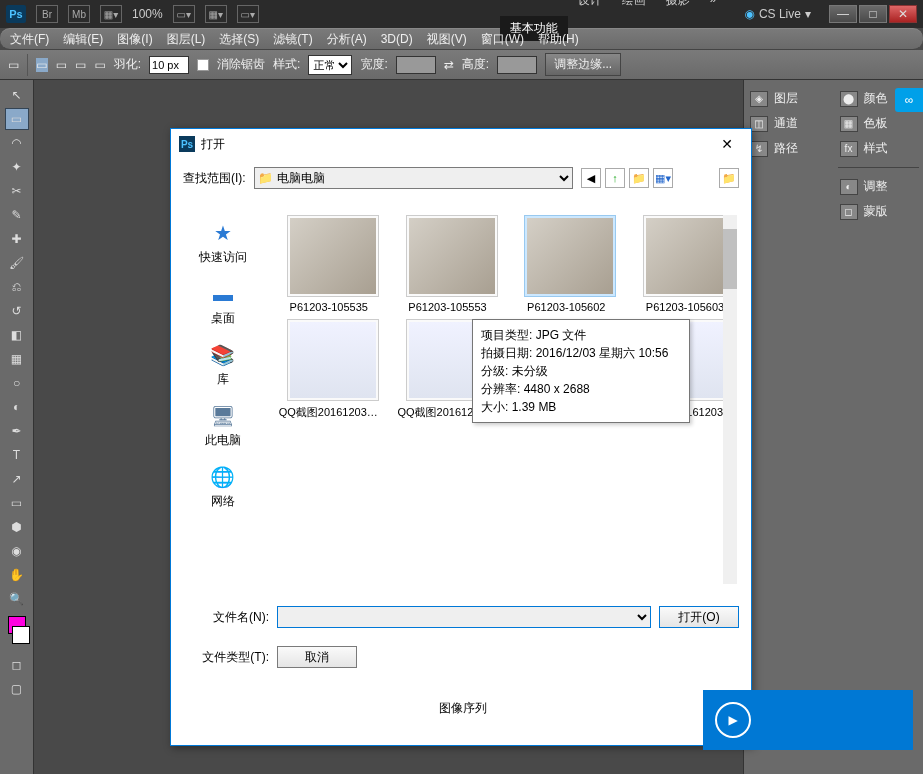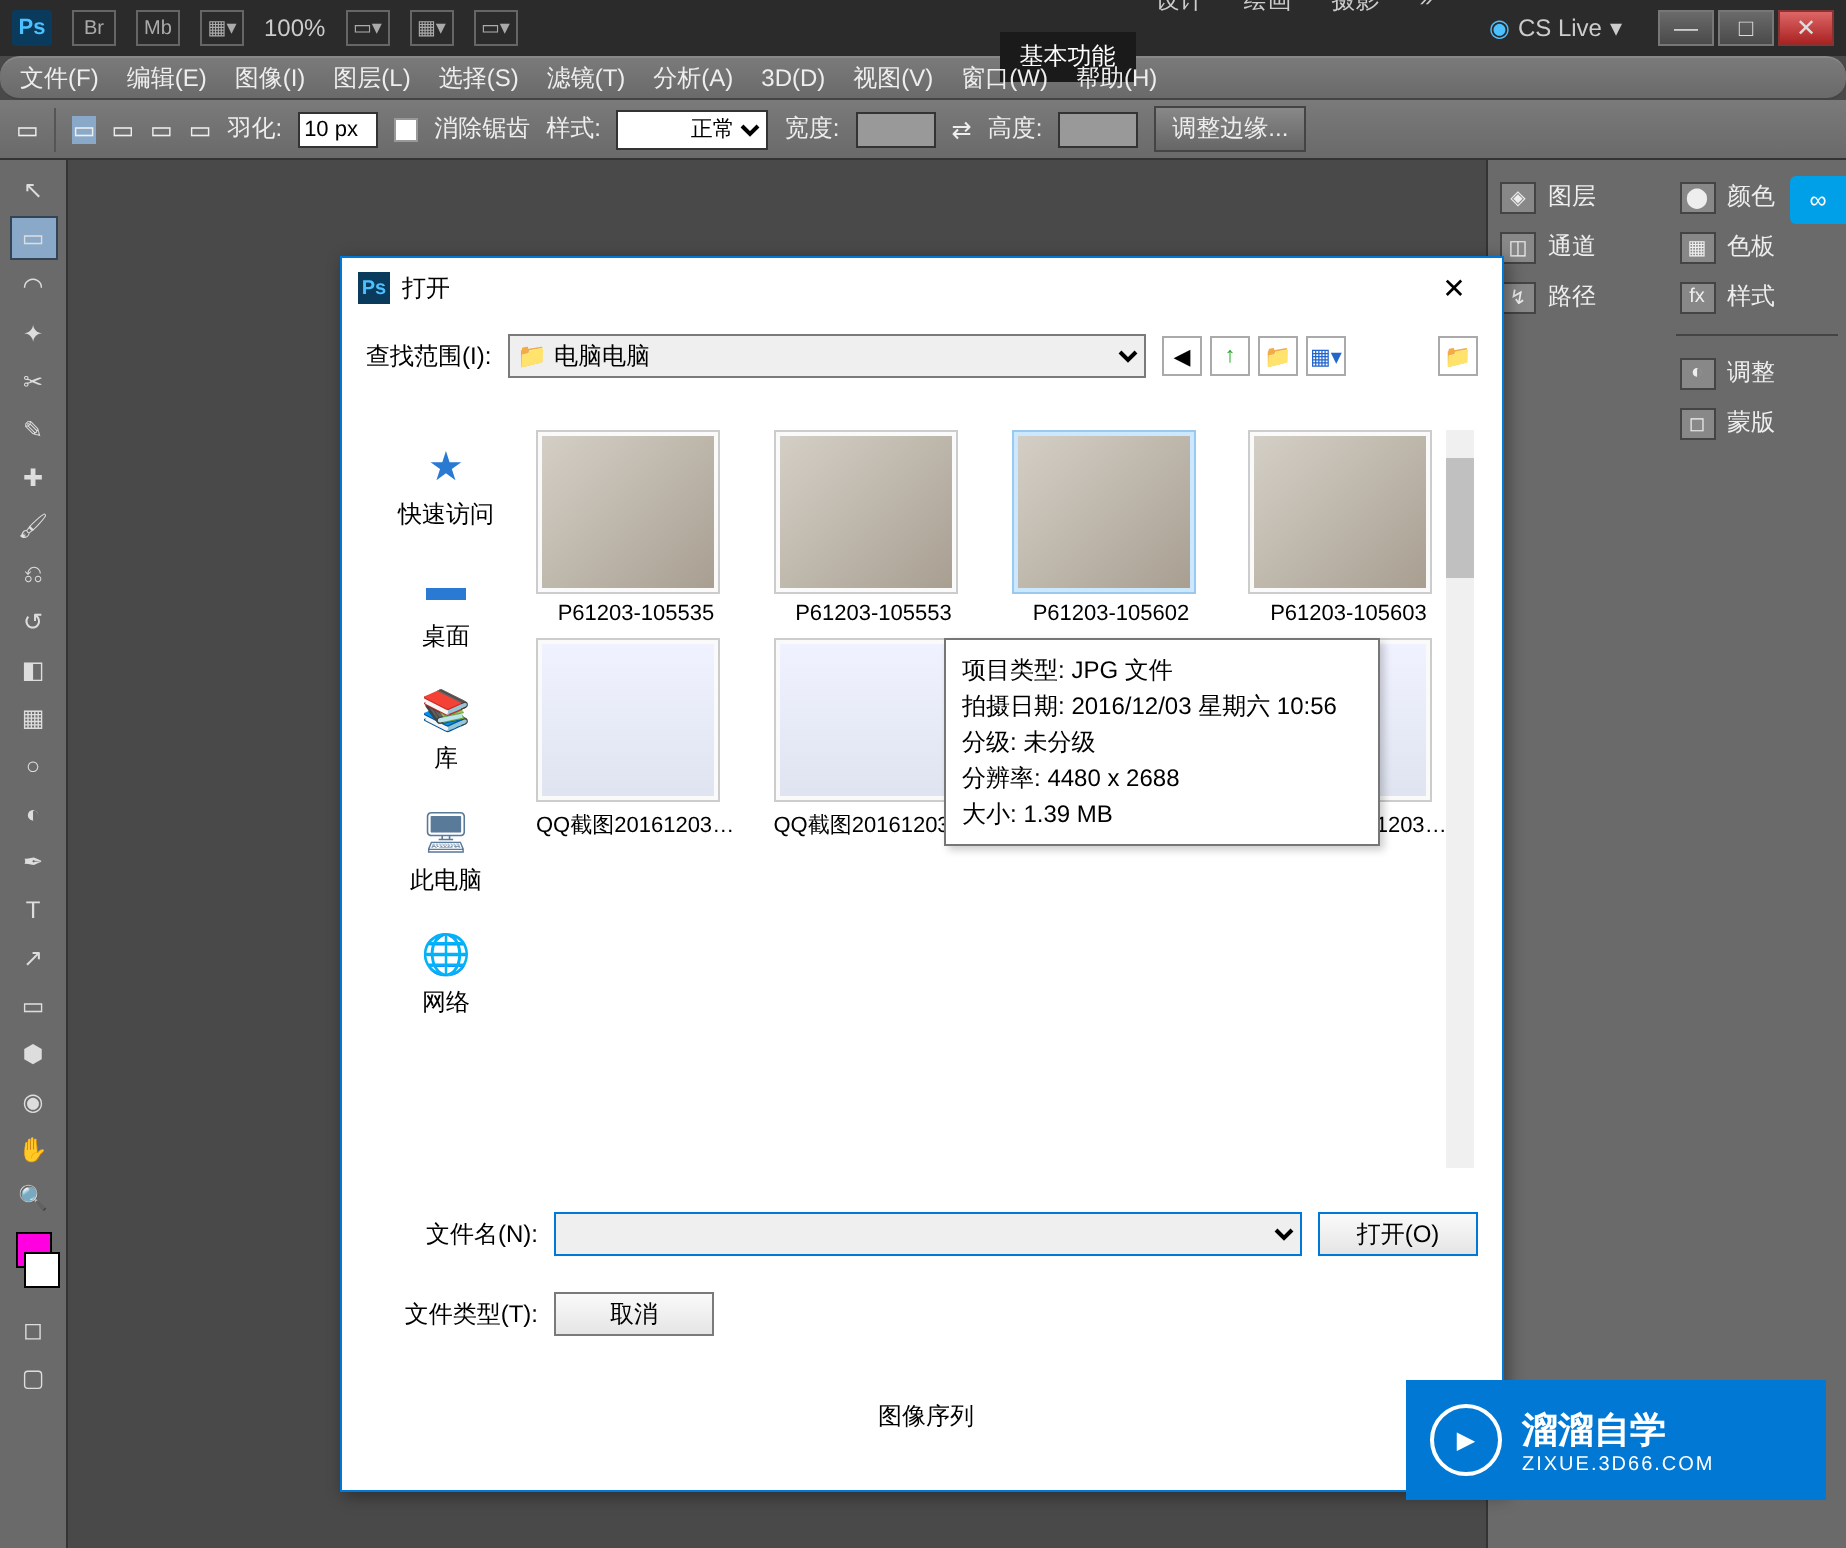--- a/index.html
+++ b/index.html
@@ -19,21 +19,21 @@
 .win-controls .close { background: linear-gradient(#d66,#a22); border-color:#833; }
 
 
 .menubar { background: linear-gradient(#7a7a7a,#6a6a6a); height: 22px; display: flex; align-items: center; padding: 0 6px; color: #eee; gap: 6px; border-top: 1px solid #888; border-bottom: 1px solid #444; border-radius: 10px; }
 .menubar span { padding: 2px 4px; }
 
 
 .optbar { background: linear-gradient(#7a7a7a,#6a6a6a); height: 30px; display: flex; align-items: center; padding: 0 8px; gap: 8px; color: #eee; border-bottom: 1px solid #333; }
 .optbar .sep { width: 1px; height: 22px; background: #555; }
 .optbar input[type=text] { width: 40px; height: 18px; background: #fff; border: 1px solid #333; font-size: 11px; padding: 0 2px; }
-.optbar select { height: 20px; background: #fff; border: 1px solid #333; font-size: 11px; padding-left: 32px; }
+.optbar select { height: 20px; background: #fff; border: 1px solid #333; font-size: 11px; }
 .optbar .chk { width: 12px; height: 12px; border: 1px solid #999; background: #fff; display: inline-block; }
 .optbar .btn { padding: 2px 8px; background: linear-gradient(#888,#666); border: 1px solid #444; }
 
 
 .main { display: flex; height: calc(774px - 80px); }
 .toolbox { width: 34px; background: #6a6a6a; border-right: 1px solid #333; padding: 4px 0; display: flex; flex-direction: column; align-items: center; gap: 2px; }
 .toolbox .tool { width: 24px; height: 22px; display: flex; align-items: center; justify-content: center; color: #ddd; position: relative; }
 .toolbox .tool.active { background: #8aa9c9; border: 1px solid #345; }
 .toolbox .swatch-fg { width: 18px; height: 18px; background: #ff00e0; border: 1px solid #000; margin-top: 4px; }
 .toolbox .swatch-bg { width: 18px; height: 18px; background: #fff; border: 1px solid #000; margin-top: -10px; margin-left: 8px; }
@@ -59,21 +59,21 @@
 .lookup-row select { flex: 1; height: 22px; border: 1px solid #7a7a7a; }
 .lookup-row .navbtns { display: flex; gap: 4px; }
 .lookup-row .nb { width: 20px; height: 20px; border: 1px solid #aaa; display: flex; align-items: center; justify-content: center; font-size: 11px; }
 
 .browser { display: flex; flex: 1; }
 .places { width: 80px; display: flex; flex-direction: column; align-items: center; gap: 6px; padding: 4px 0; }
 .places .place { display: flex; flex-direction: column; align-items: center; gap: 2px; padding: 4px; width: 70px; text-align: center; }
 .places .place .pi { width: 32px; height: 28px; display: flex; align-items: center; justify-content: center; font-size: 20px; }
 .filegrid { flex: 1; border-left: 1px solid transparent; padding: 4px; position: relative; overflow: hidden; }
 .files { display: grid; grid-template-columns: repeat(4, 1fr); gap: 6px 8px; }
-.file { display: flex; flex-direction: column; align-items: flex-start; }
+.file { display: flex; flex-direction: column; align-items: flex-end; }
 .thumb { width: 92px; height: 82px; border: 1px solid #ccc; padding: 2px; display: flex; align-items: center; justify-content: center; background: #fafafa; overflow: hidden; }
 .thumb.sel { background: #cce8ff; border-color: #99c9ef; }
 .thumb-inner { width: 100%; height: 100%; background: linear-gradient(135deg,#d4cfc6,#a89f91); }
 .thumb-inner.alt { background: linear-gradient(#f0f2ff,#dfe4f0); }
 .fname { font-size: 11px; margin-top: 4px; width: 100px; text-align: center; white-space: nowrap; overflow: hidden; text-overflow: ellipsis; }
 
 .tooltip { position: absolute; left: 208px; top: 108px; width: 218px; background: #fff; border: 1px solid #767676; padding: 6px 8px; font-size: 12px; line-height: 1.5; box-shadow: 2px 2px 4px rgba(0,0,0,0.2); }
 
 .formrow { display: flex; align-items: center; gap: 8px; margin-top: 6px; }
 .formrow label { width: 86px; text-align: right; }
@@ -358,17 +358,13 @@
     <div class="seqrow">
       <span class="chk"></span>
       <span>图像序列</span>
     </div>
 
   </div>
 </div>
 
 <div class="watermark">
   <div class="play">▶</div>
-  <div class="txt">
-    <div class="t1">溜溜自学</div>
-    <div class="t2">ZIXUE.3D66.COM</div>
-  </div>
 </div>
 
 </body></html>

